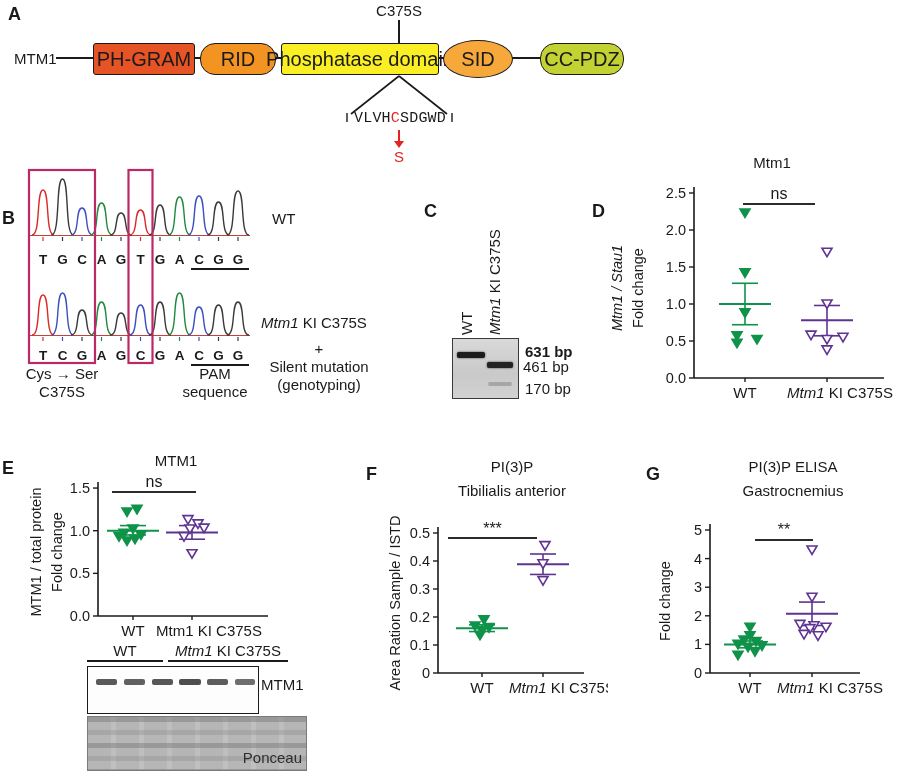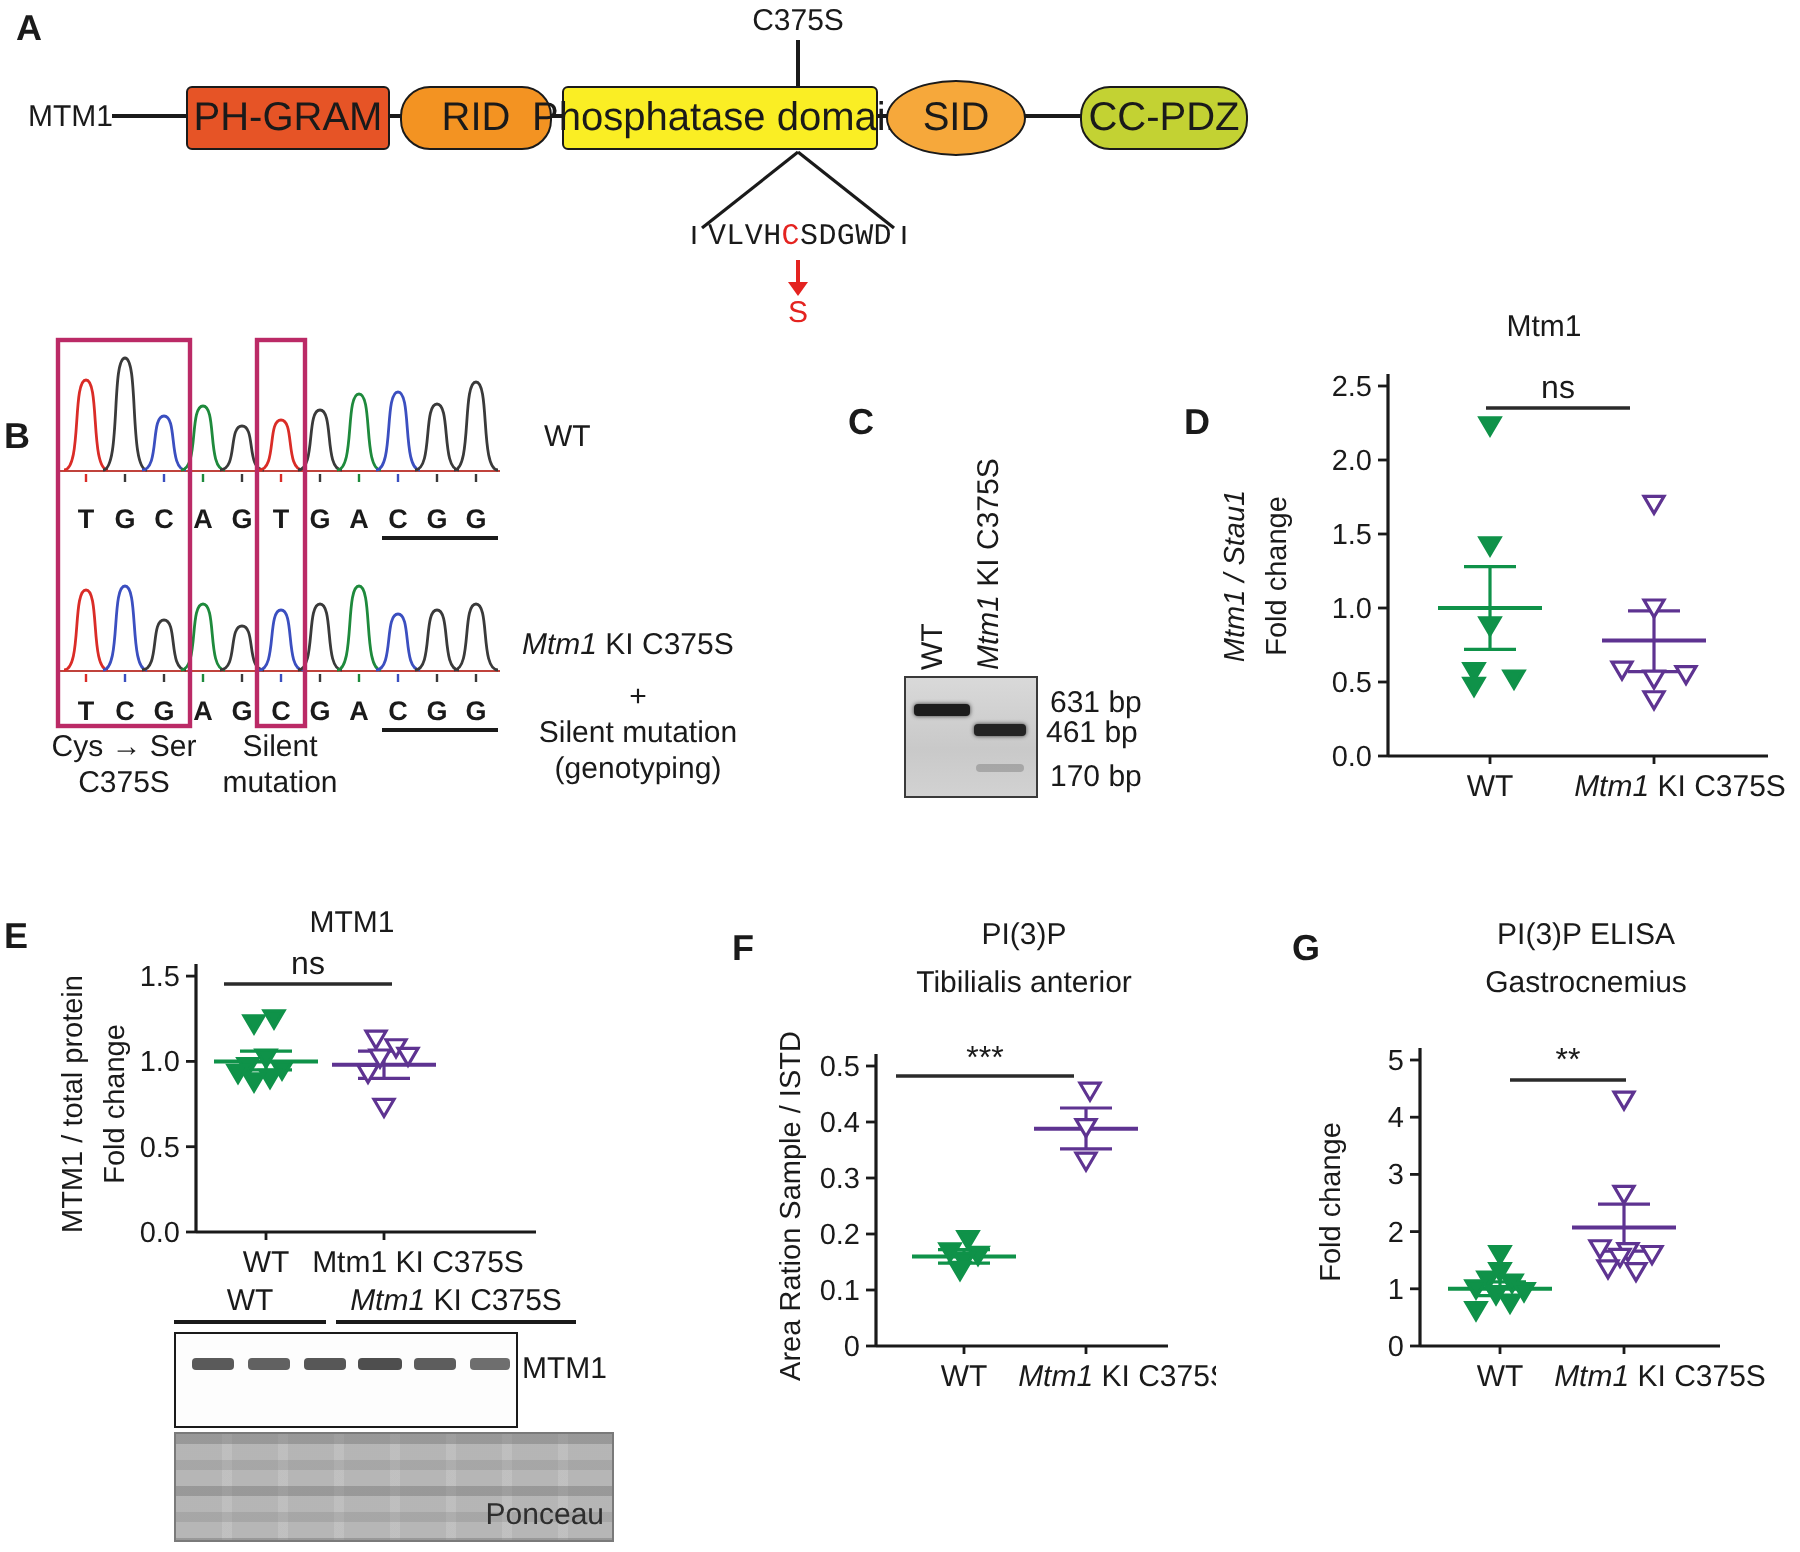--- a/index.html
+++ b/index.html
@@ -143,34 +143,34 @@
   <div class="abs t15 ctr" style="left:254px;top:340px;width:130px;">
     <div>+</div>
     <div>Silent mutation</div>
     <div>(genotyping)</div>
   </div>
 
   <div class="abs t15 ctr" style="left:8px;top:365px;width:108px;">
     <div>Cys → Ser</div>
     <div>C375S</div>
   </div>
-  <div class="abs t15 ctr" style="left:85px;top:365px;width:110px;">
-    <div>Silent</div>
-    <div>mutation</div>
+  <div class="abs t15 ctr" style="left:160px;top:365px;width:110px;">
+    <div>PAM</div>
+    <div>sequence</div>
   </div>
 
   <div class="abs plabel" style="left:424px;top:201px;">C</div>
   <div class="abs rot" style="left:458px;top:335px;">WT</div>
   <div class="abs rot" style="left:486px;top:335px;"><i>Mtm1</i><span> KI C375S</span></div>
   <div class="gel" style="left:452px;top:338px;width:65px;height:59px;">
     <div class="band" style="left:4px;top:13px;width:28px;height:6px;background:#1c1c1c;box-shadow:0 0 2px #333;"></div>
     <div class="band" style="left:34px;top:23px;width:26px;height:6px;background:#232323;box-shadow:0 0 2px #333;"></div>
     <div class="band" style="left:35px;top:43px;width:24px;height:4px;background:#9a9a9a;opacity:.75;"></div>
   </div>
-  <div class="abs t15" style="left:525px;top:343px;">631 bp</div>
+  <div class="abs t15" style="left:525px;top:343px;font-weight:bold;">631 bp</div>
   <div class="abs t15" style="left:523px;top:358px;">461 bp</div>
   <div class="abs t15" style="left:525px;top:380px;">170 bp</div>
 
   <div class="abs plabel" style="left:592px;top:201px;">D</div>
   <svg id="chart-D" class="abs" style="left:596px;top:148px;" width="304" height="268">
       <line x1="98" y1="39" x2="98" y2="230" stroke="#1a1a1a" stroke-width="1.6"></line>
       <line x1="98" y1="230" x2="288" y2="230" stroke="#1a1a1a" stroke-width="1.6"></line>
       <line x1="93" y1="230" x2="98" y2="230" stroke="#1a1a1a" stroke-width="1.4"></line>
       <text x="90" y="235" text-anchor="end" font-size="14.5">0.0</text>
       <line x1="93" y1="193" x2="98" y2="193" stroke="#1a1a1a" stroke-width="1.4"></line>

